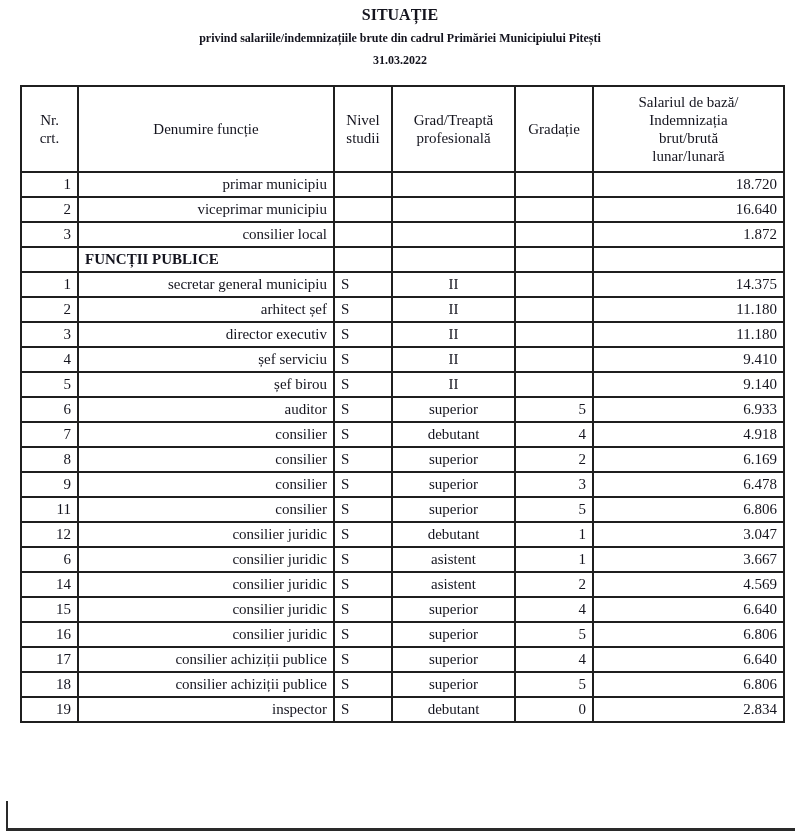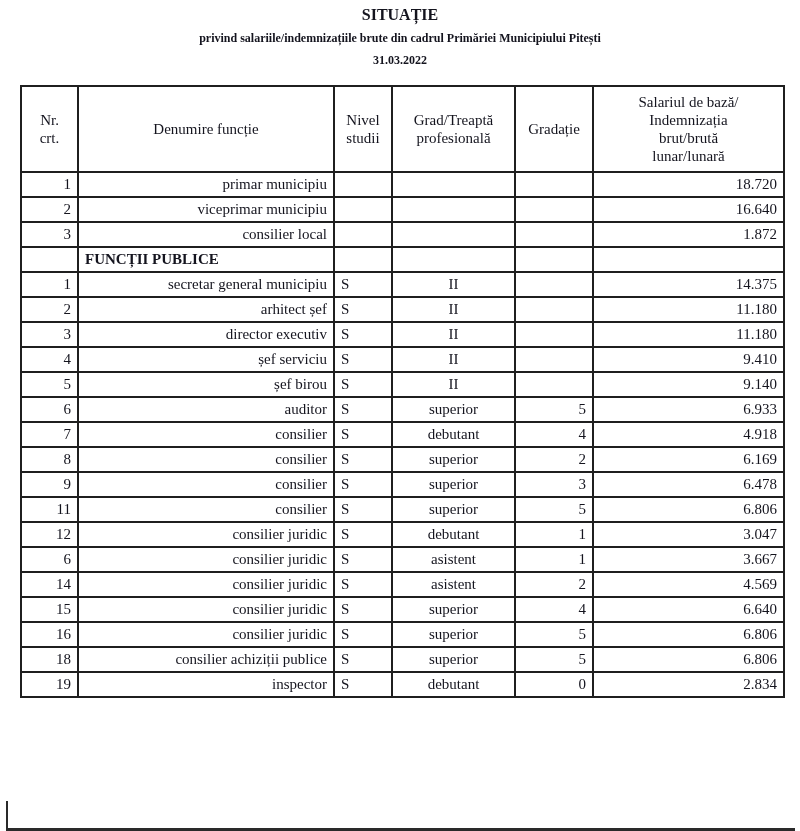--- a/index.html
+++ b/index.html
@@ -270,20 +270,28 @@
       </tr>
       <tr>
         <td class="c-num">16</td>
         <td class="c-name">consilier juridic</td>
         <td class="c-nivel">S</td>
         <td class="c-grad">superior</td>
         <td class="c-gradatie">5</td>
         <td class="c-salariu">6.806</td>
       </tr>
       <tr>
+        <td class="c-num">17</td>
+        <td class="c-name">consilier achiziții publice</td>
+        <td class="c-nivel">S</td>
+        <td class="c-grad">superior</td>
+        <td class="c-gradatie">4</td>
+        <td class="c-salariu">6.640</td>
+      </tr>
+      <tr>
         <td class="c-num">18</td>
         <td class="c-name">consilier achiziții publice</td>
         <td class="c-nivel">S</td>
         <td class="c-grad">superior</td>
         <td class="c-gradatie">5</td>
         <td class="c-salariu">6.806</td>
       </tr>
       <tr>
         <td class="c-num">19</td>
         <td class="c-name">inspector</td>

